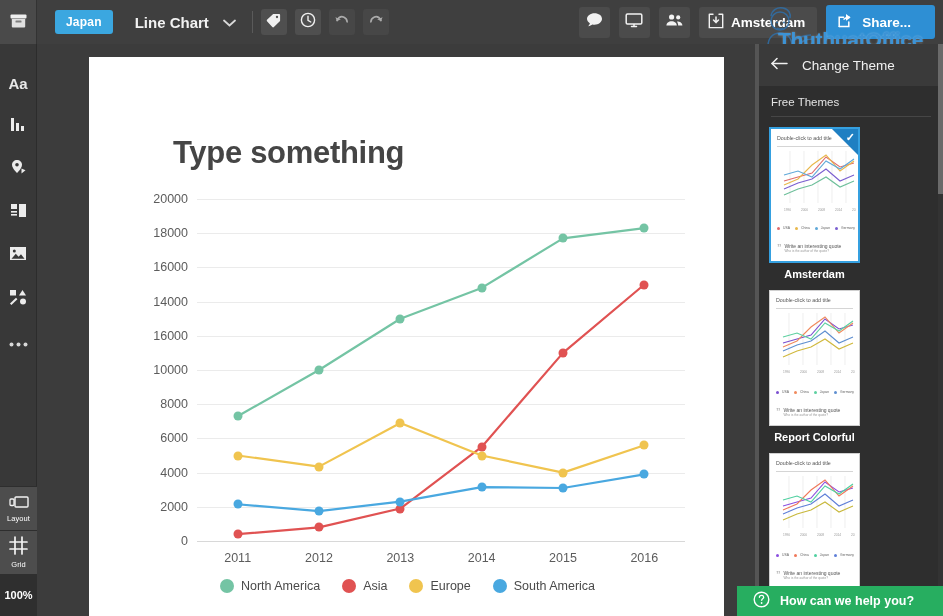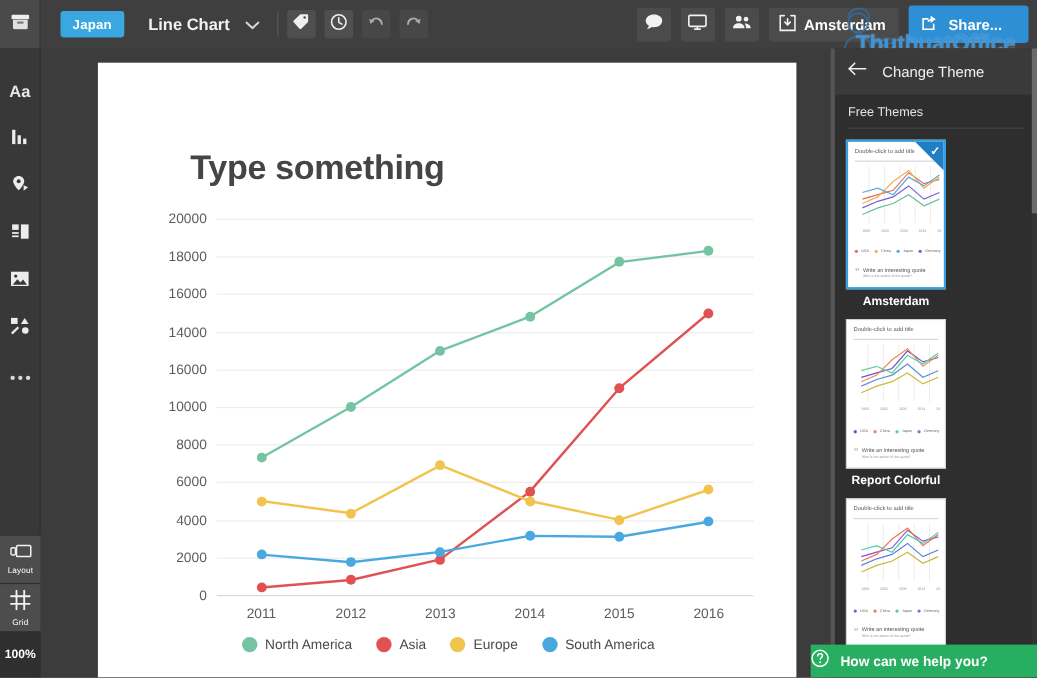--- a/index.html
+++ b/index.html
@@ -177,21 +177,21 @@
   .check-mark {
     position:absolute; right:3px; top:2px; color:#fff; font-size:11px; font-weight:bold;
   }
   .theme-name {
     margin-top:5px; text-align:center; color:#fff; font-size:11px; font-weight:bold;
   }
 
   
   .helpbar {
     position:absolute; left:737px; bottom:0; width:206px; height:30px;
-    background:#27ae60; display:flex; align-items:center; gap:10px; padding-left:0;
+    background:#27ae60; display:flex; align-items:center; gap:10px; padding-left:16px;
     color:#fff;
   }
   .helpbar .t { font-size:12.5px; font-weight:bold; }
   .scrollbar {
     position:absolute; right:0; top:44px; width:5px; height:572px; background:#333;
   }
   .scroll-thumb {
     position:absolute; right:0; top:0px; width:5px; height:150px; background:#6a6a6a;
   }
 </style>

